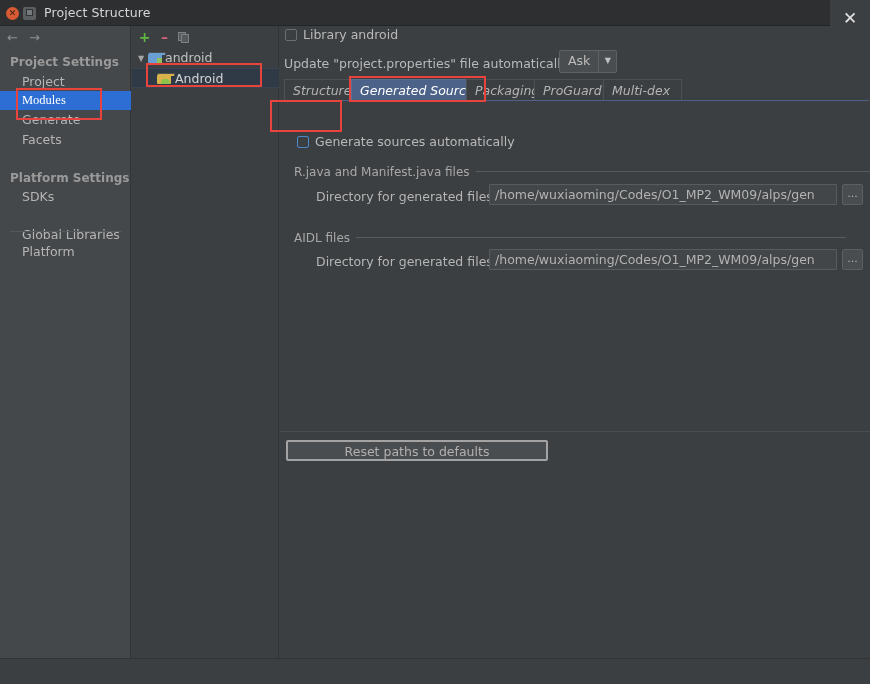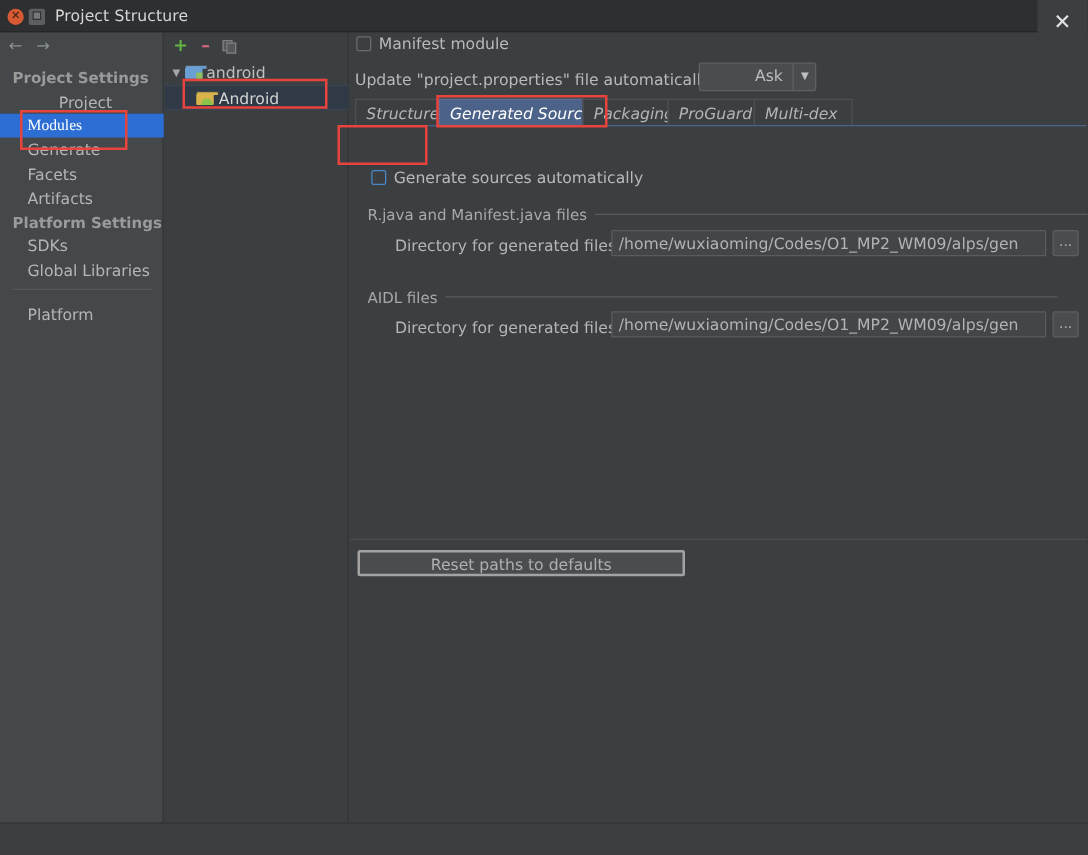--- a/index.html
+++ b/index.html
@@ -304,21 +304,20 @@
     background: #4a4d4f;
     border-radius: 2px;
     cursor: pointer;
     overflow: hidden;
   }
   #ask-value {
     padding: 0 8px;
     line-height: 19px;
     font-size: 12.5px;
     color: #bdbdbd;
-    margin-left: 36px;
   }
   #ask-arrow {
     width: 17px;
     line-height: 19px;
     text-align: center;
     font-size: 8px;
     color: #c0c0c0;
     border-left: 1px solid #5e6163;
   }
 
@@ -479,29 +478,28 @@
   </div>
   <div id="close-x">✕</div>
 
   <div id="sidebar">
     <div id="sidebar-nav">
       <div class="navarrow" id="nav-back">←</div>
       <div class="navarrow" id="nav-forward">→</div>
     </div>
 
     <div class="side-group" style="top:29px;">Project Settings</div>
-    <div class="side-item" style="top:46px;margin-left:25px;">Project</div>
+    <div class="side-item" style="top:46px;">Project</div>
     <div class="side-item selected" style="top:65px;font-family:Liberation Serif, serif;">Modules</div>
     <div class="side-item" style="top:84px;">Generate</div>
     <div class="side-item" style="top:104px;">Facets</div>
-    <div class="side-item" style="top:123px;">Artifacts</div>
 
     <div class="side-group" style="top:145px;">Platform Settings</div>
     <div class="side-item" style="top:161px;">SDKs</div>
-    <div class="side-item" style="top:181px;">Global Libraries</div>
+    <div class="side-item" style="top:199px;">Global Libraries</div>
 
     <div id="sidebar-divider"></div>
     <div class="side-item" style="top:216px;">Platform</div>
   </div>
 
   <div id="modules-panel">
     <div id="module-toolbar">
       <div class="tb-icon" id="tb-add">+</div>
       <div class="tb-icon" id="tb-remove">–</div>
       <div class="tb-icon" id="tb-copy">
@@ -515,21 +513,21 @@
     </div>
 
     <div class="tree-row" id="tree-child">
       <span class="android-icon"><span class="tab"></span><span class="body"></span><span class="bot"></span></span><span>Android</span>
     </div>
   </div>
 
   <div id="content">
 
     <div id="chk-library">
-      <span class="cbox"></span><span class="lbl">Manifest module</span>
+      <span class="cbox"></span><span class="lbl">Library android</span>
     </div>
 
     <div id="row-update">
       <span class="lbl">Update "project.properties" file automatically:</span>
     </div>
     <div id="ask-combo">
       <span id="ask-value">Ask</span>
       <span id="ask-arrow">▼</span>
     </div>
 

